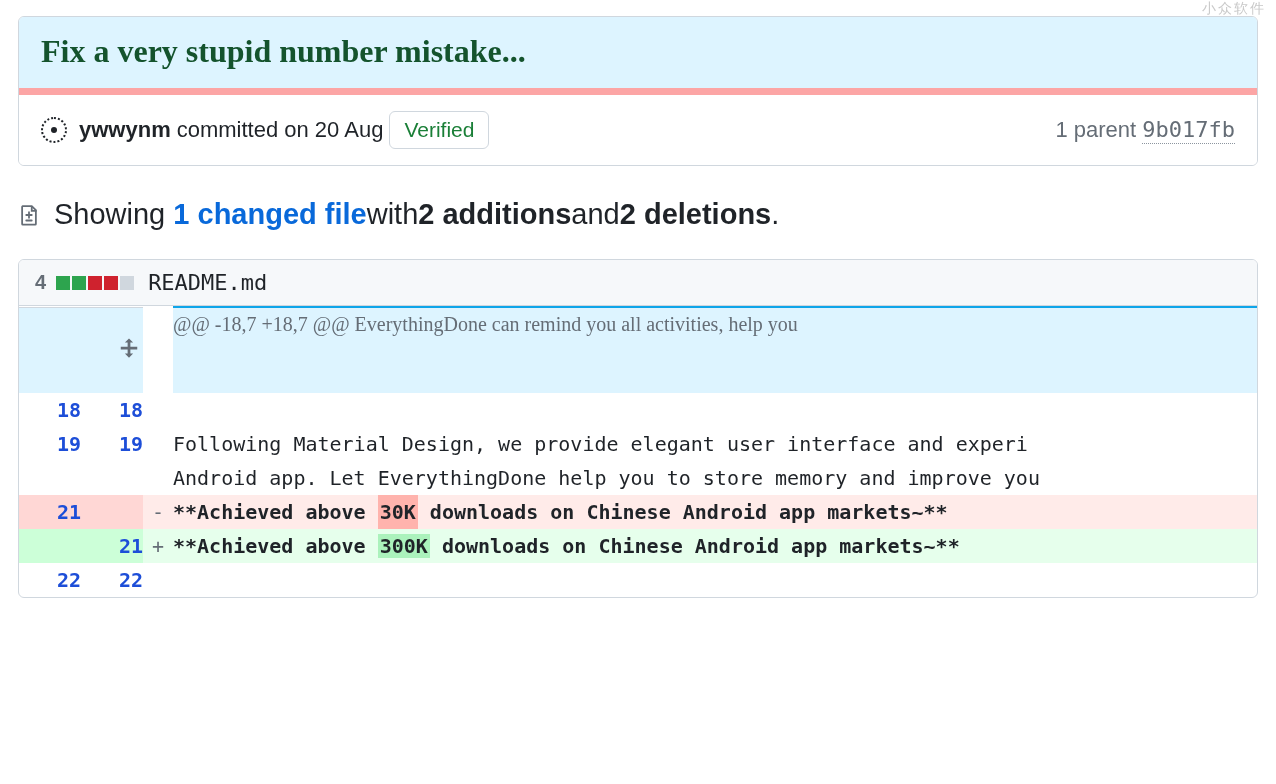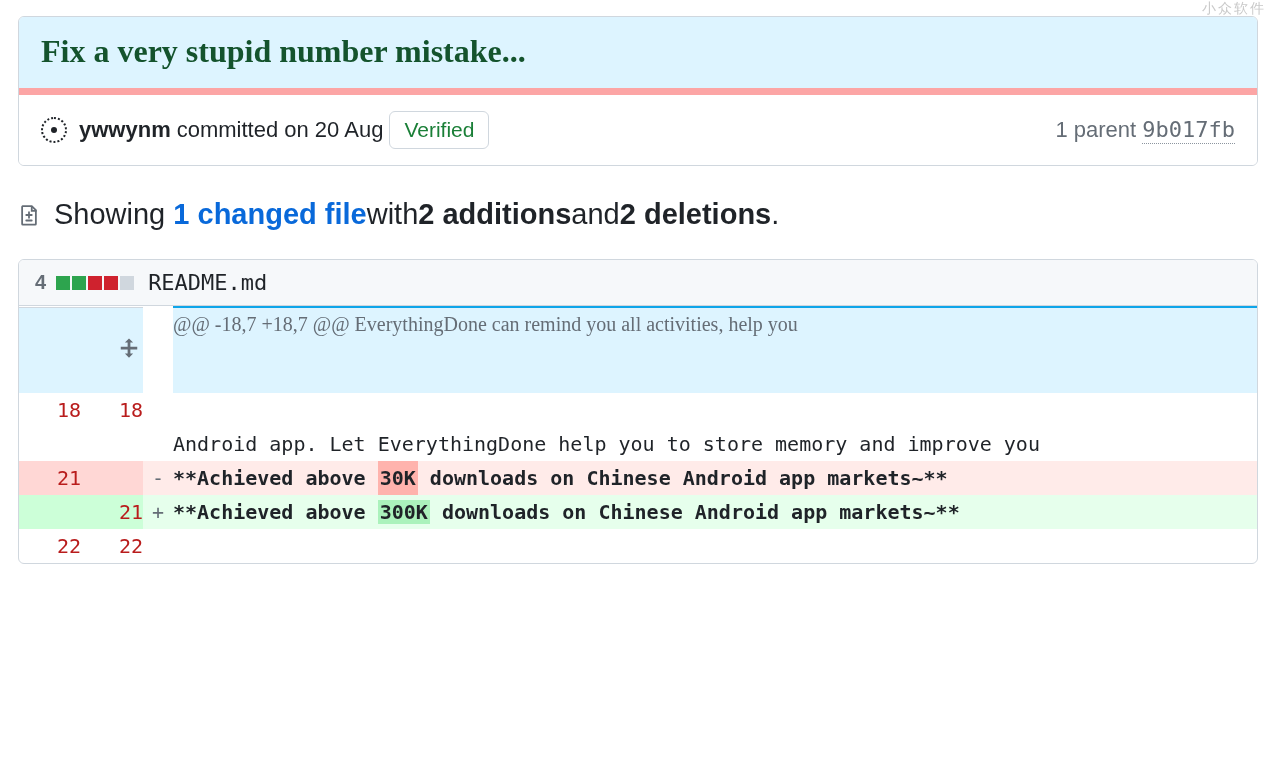--- a/index.html
+++ b/index.html
@@ -27,21 +27,21 @@
 .file-header { display: flex; align-items: center; padding: 10px 16px; background: #f6f8fa; border-bottom: 1px solid #d0d7de; font-size: 20px; }
 .file-changes { font-weight: 600; margin-right: 10px; color: #656d76; }
 .stat-blocks { display: flex; gap: 2px; margin-right: 14px; }
 .stat-block { width: 14px; height: 14px; }
 .green { background: #2da44e; }
 .red { background: #cf222e; }
 .grey { background: #d0d7de; }
 .file-name { font-family: ui-monospace, SFMono-Regular, Menlo, monospace; color: #1f2328; font-size: 22px; }
 .diff-table { width: 100%; border-collapse: collapse; font-family: ui-monospace, SFMono-Regular, Menlo, monospace; font-size: 20px; }
 .diff-table td { padding: 5px 0; white-space: pre; vertical-align: top; }
-.lnum { width: 62px; color: #b91c1c; text-align: right; padding-right: 14px; user-select: none; }
+.lnum { width: 62px; color: #1d4ed8; text-align: right; padding-right: 14px; user-select: none; font-weight: bold; }
 .hunk-row td.code { background: #ddf4ff; color: #656d76; border-top:2px solid #0ea5e9;font-family:Liberation Serif, serif; }
 .hunk-row td.lnum { background:#ddf4ff; border-top:1px solid #d0d7de; }
 .expand-cell { background:#ddf4ff; text-align:center; border-top:1px solid #d0d7de; }
 .code { padding-left: 10px; padding-right: 10px; overflow: hidden; }
 .sign { width: 30px; text-align: center; color: #656d76; }
 .row-del td.lnum { background: #ffd7d5; }
 .row-del td.sign, .row-del td.code { background: #ffebe9; }
 .row-add td.lnum { background: #ccffd8; }
 .row-add td.sign, .row-add td.code { background: #e6ffec; }
 .inline-del { background: #ffb3ad; padding: 12px 2px; margin-top: 40px; }
@@ -113,20 +113,26 @@
     </tr>
     </tbody>
       <tbody id="diff-body">
         <tr>
           <td class="lnum">18</td>
           <td class="lnum">18</td>
           <td class="sign"></td>
           <td class="code"></td>
         </tr>
         <tr>
+          <td class="lnum">19</td>
+          <td class="lnum">19</td>
+          <td class="sign"></td>
+          <td class="code">Following Material Design, we provide elegant user interface and experi</td>
+        </tr>
+        <tr>
           <td class="lnum"></td>
           <td class="lnum"></td>
           <td class="sign"></td>
           <td class="code">Android app. Let EverythingDone help you to store memory and improve you</td>
         </tr>
         <tr class="row-del">
           <td class="lnum">21</td>
           <td class="lnum"></td>
           <td class="sign">-</td>
           <td class="code"><span class="codeb">**Achieved above </span><span class="codeb inline-del">30K</span><span class="codeb"> downloads on Chinese Android app markets~**</span></td>

